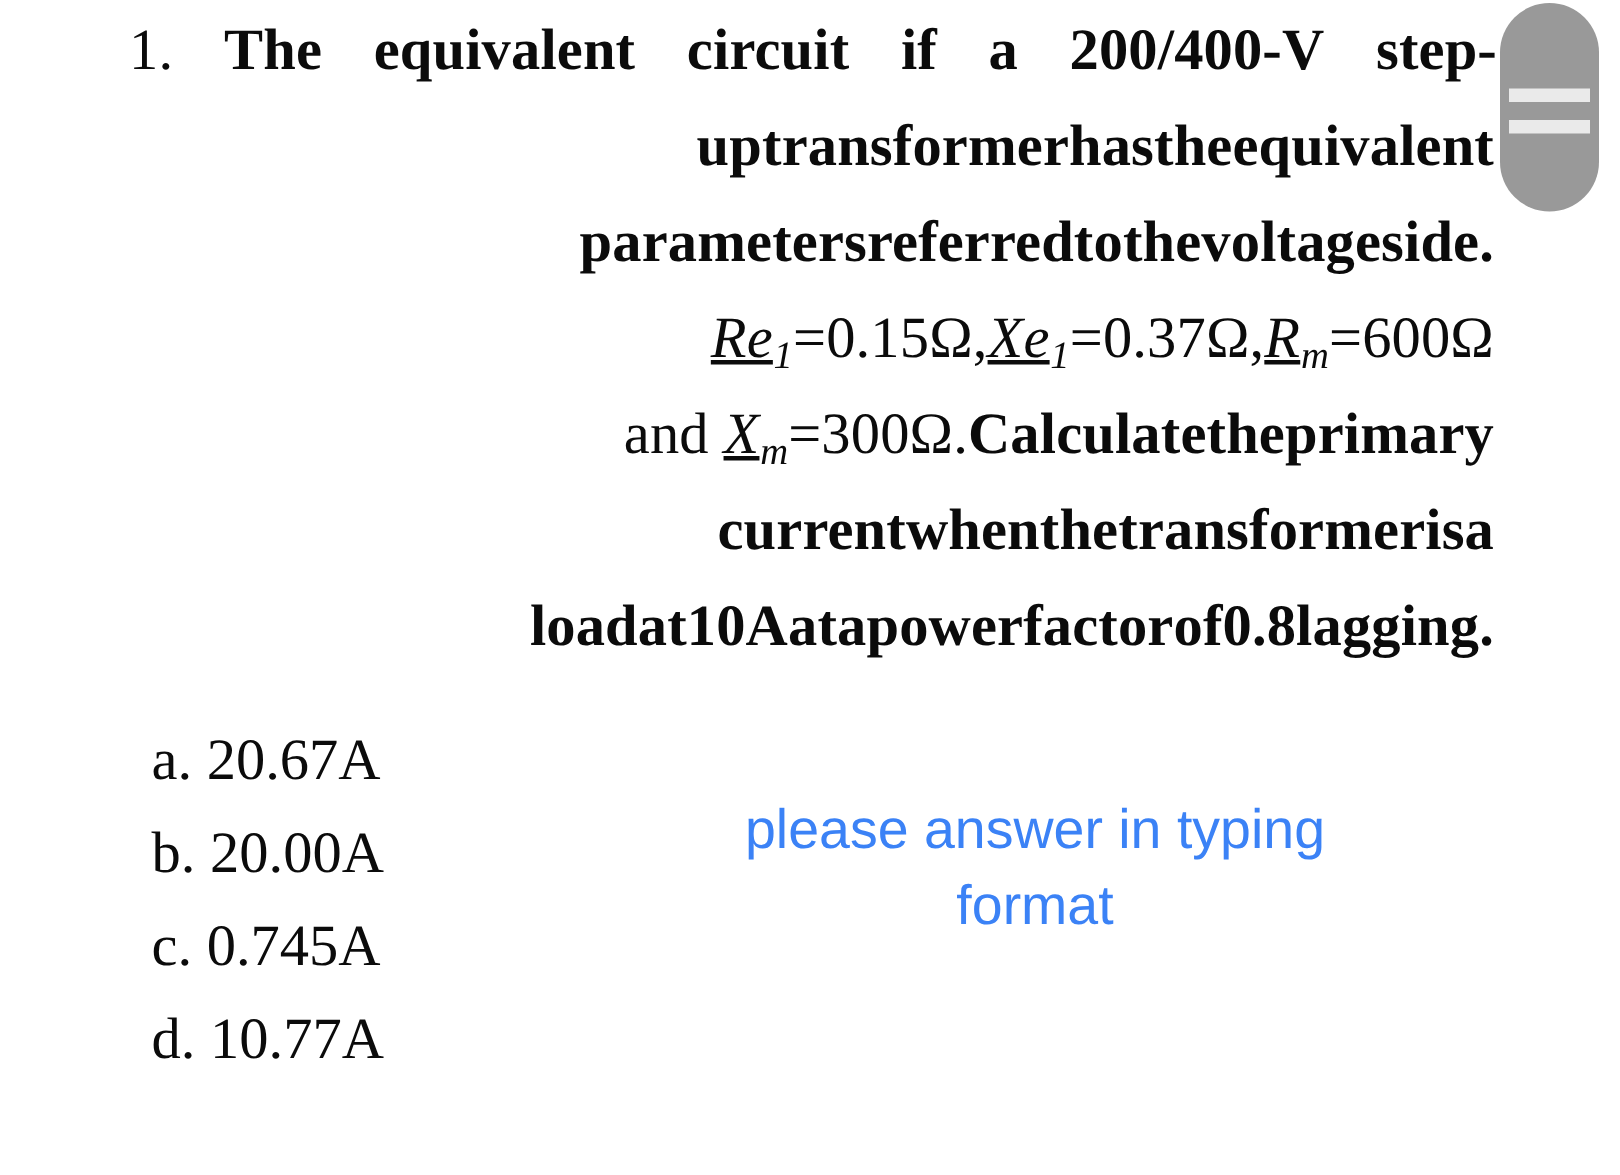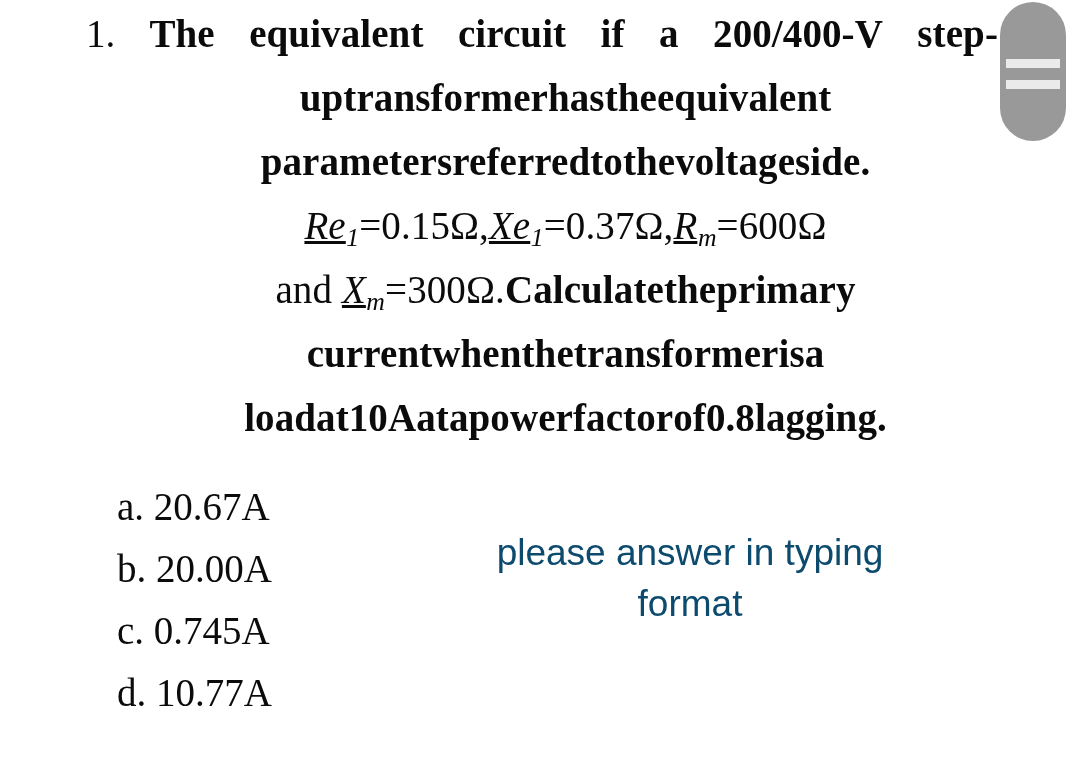--- a/index.html
+++ b/index.html
@@ -35,23 +35,23 @@
   }
 
   
   .q-line.justify {
     display: flex;
     justify-content: space-between;
     width: 912px;
   }
   .q-line.justify-indent {
     display: flex;
-    justify-content: center;
+    justify-content: flex-end;
     width: 883px;
-    margin-left: 38px;
+    margin-left: 27px;
   }
 
   .marker {
     display: inline-block;
     width: 29px;
     flex: 0 0 auto;
   }
 
   .w { display: inline-block; font-weight: bold; }
 
@@ -65,21 +65,21 @@
     font-size: 0.66em;
     vertical-align: -0.28em;
     font-style: italic;
     padding-left: 0.5px;
   }
   .eqgrp { white-space: nowrap; }
 
   
   #options-list {
     position: absolute;
-    left: 117px;
+    left: 101px;
     top: 476px;
     width: 330px;
   }
   .opt-row {
     font-size: 39px;
     line-height: 62px;
     height: 62px;
     white-space: nowrap;
   }
 
@@ -193,21 +193,21 @@
   </div>
 </div>
 
 <div id="options-list">
   <div class="opt-row">a. 20.67A</div>
   <div class="opt-row">b. 20.00A</div>
   <div class="opt-row">c. 0.745A</div>
   <div class="opt-row">d. 10.77A</div>
 </div>
 
-<div id="annotation" style="color: #0c4a6e;">
+<div id="annotation" style="color: #3b82f6;">
   <div>please answer in typing</div>
   <div>format</div>
 </div>
 
 <div id="overlay-handle" style="background: rgb(153, 153, 153);">
   <div class="bar b1" style="background: rgb(234, 234, 234);"></div>
   <div class="bar b2" style="background: rgb(234, 234, 234);"></div>
 </div>
 
 </body></html>

